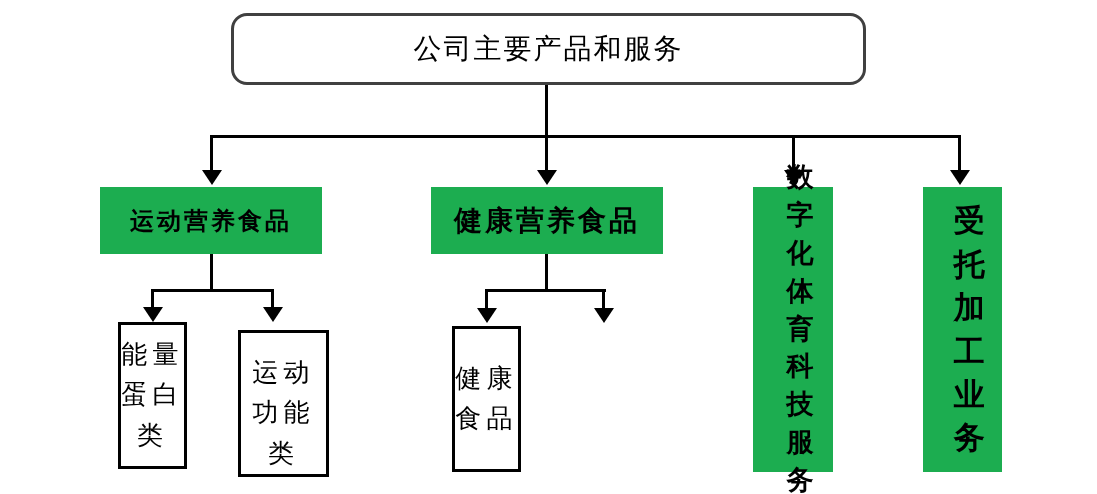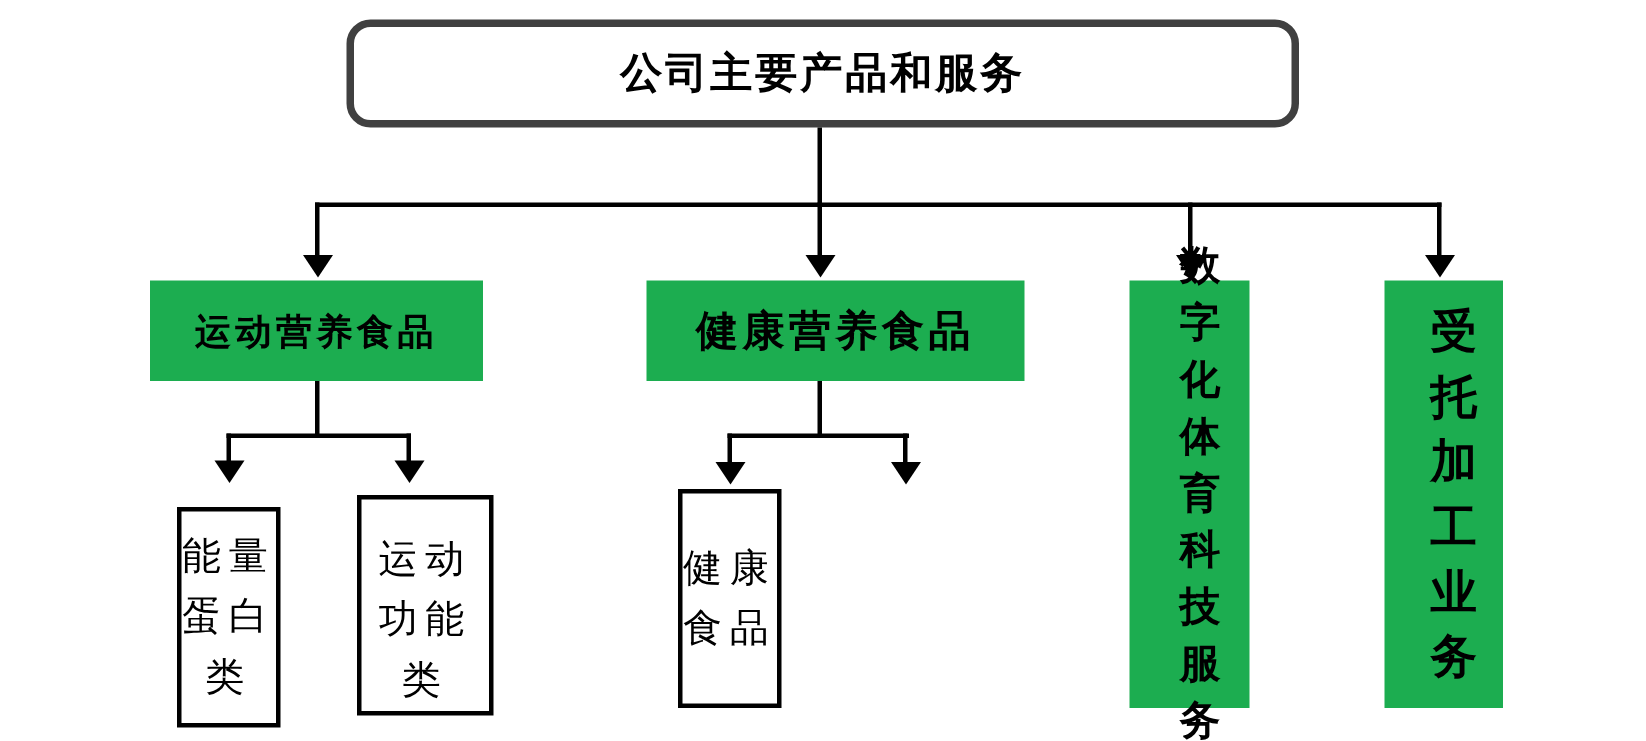--- a/index.html
+++ b/index.html
@@ -22,50 +22,50 @@
     position: absolute;
     box-sizing: border-box;
     display: flex;
     align-items: center;
     justify-content: center;
     text-align: center;
   }
   .root-box {
     left: 231px; top: 13px; width: 635px; height: 72px;
     background: #ffffff;
-    border: 5px solid #404040;
+    border: 3px solid #404040;
     border-radius: 16px;
-    font-weight: bold;
+    font-weight: normal;
     font-size: 28px;
     letter-spacing: 2px;
     white-space: nowrap;
   }
   .branch {
     background: var(--branch-fill);
     font-weight: bold;
   }
   .b1 { left: 100px; top: 187px; width: 222px; height: 67px; font-size: 24px; letter-spacing: 3px; white-space: nowrap; }
-  .b2 { left: 431px; top: 187px; width: 252px; height: 67px; font-size: 28px; letter-spacing: 3px; white-space: nowrap; }
+  .b2 { left: 431px; top: 187px; width: 232px; height: 67px; font-size: 28px; letter-spacing: 3px; white-space: nowrap; }
   .b3 { left: 753px; top: 187px; width: 80px; height: 285px; font-size: 27px; }
   .b4 { left: 923px; top: 187px; width: 79px; height: 285px; font-size: 31px; }
   .wrap2-narrow {
     display: inline-block;
     width: 2.3em;
     letter-spacing: 0.15em;
     line-height: 1.4;
     word-break: break-all;
     margin-left: 18px;
   }
   .leaf {
     background: var(--leaf-fill);
     border: 3px solid #000;
     font-size: 26px;
     font-weight: normal;
   }
-  .l1 { left: 118px; top: 338px; width: 69px; height: 147px; }
+  .l1 { left: 118px; top: 322px; width: 69px; height: 147px; }
   .l2 { left: 238px; top: 330px; width: 91px; height: 147px; align-items: flex-end; }
   .l3 { left: 452px; top: 326px; width: 69px; height: 146px; }
   .l4 { left: 569px; top: 326px; width: 69px; height: 146px; }
   .wrap2-leaf {
     display: inline-block;
     width: 2.4em;
     letter-spacing: 0.2em;
     line-height: 1.55;
     word-break: break-all;
   }

